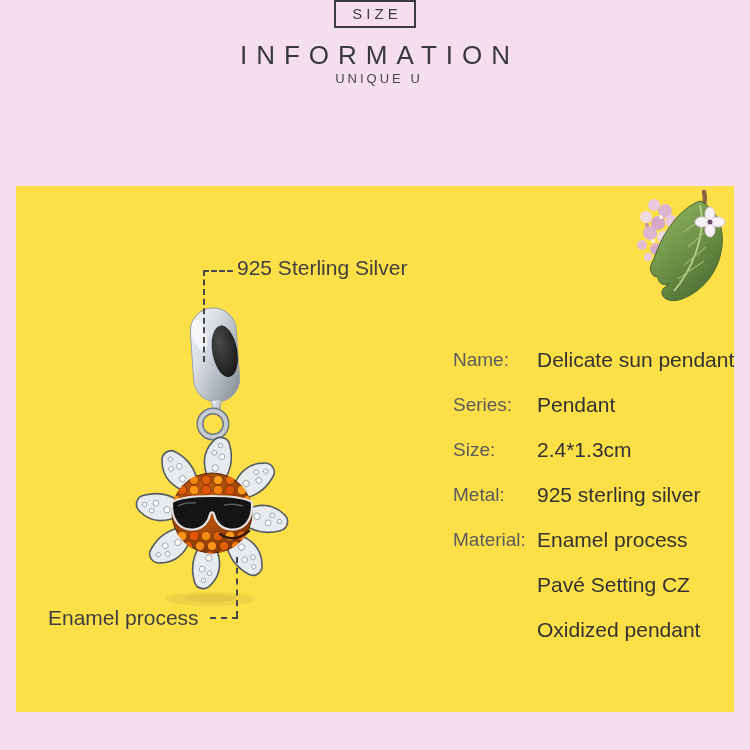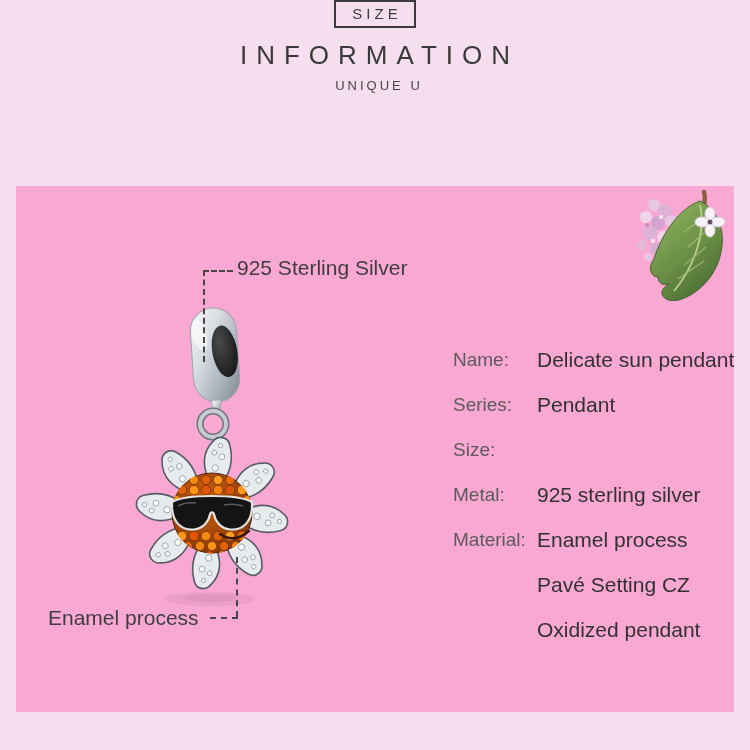--- a/index.html
+++ b/index.html
@@ -12,27 +12,27 @@
   .header { position:absolute; top:0; left:0; right:0; text-align:center; }
   .size-badge {
     display:inline-block; padding:3px 12px 4px 16px;
     border:2px solid #3c3c3c; font-size:15px; letter-spacing:4px; color:#3c3c3c;
   }
   .title {
     margin-top:12px; font-size:26px; letter-spacing:9px;
     color:#3a3a3a; padding-left:9px;
   }
   .subtitle {
-    margin-top:7px; font-size:13px; letter-spacing:3px;
+    font-size:13px; letter-spacing:3px;
     color:#474747; padding-left:8px;
   }
   
   .card {
     position:absolute; left:16px; top:186px; width:718px; height:526px;
-    background:#f9a8d4;
+    background:#fde047;
   }
   .decor { position:absolute; top:3px; right:2px; z-index:1; }
   .pendant { position:absolute; left:114px; top:114px; z-index:2; }
   
   .ann { position:absolute; z-index:5; font-size:21px; color:#3e3e3e; white-space:nowrap; }
   .ann-silver { left:221px; top:70px; }
   .ann-enamel { left:32px; top:420px; }
   .dash-h { position:absolute; z-index:5; border-top:2px dashed #474747; height:0; }
   .dash-v { position:absolute; z-index:5; border-left:2px dashed #474747; width:0; }
   .dash-silver-h { left:187px; top:84px; width:30px; }
@@ -225,20 +225,21 @@
       <div class="drow">
         <span class="dlabel">Name:</span>
         <span class="dvalue">Delicate sun pendant</span>
       </div>
       <div class="drow">
         <span class="dlabel">Series:</span>
         <span class="dvalue">Pendant</span>
       </div>
       <div class="drow">
         <span class="dlabel">Size:</span>
+        <span class="dvalue">2.4*1.3cm</span>
       </div>
       <div class="drow">
         <span class="dlabel">Metal:</span>
         <span class="dvalue">925 sterling silver</span>
       </div>
       <div class="drow">
         <span class="dlabel">Material:</span>
         <span class="dvalue">Enamel process</span>
       </div>
       <div class="drow">

